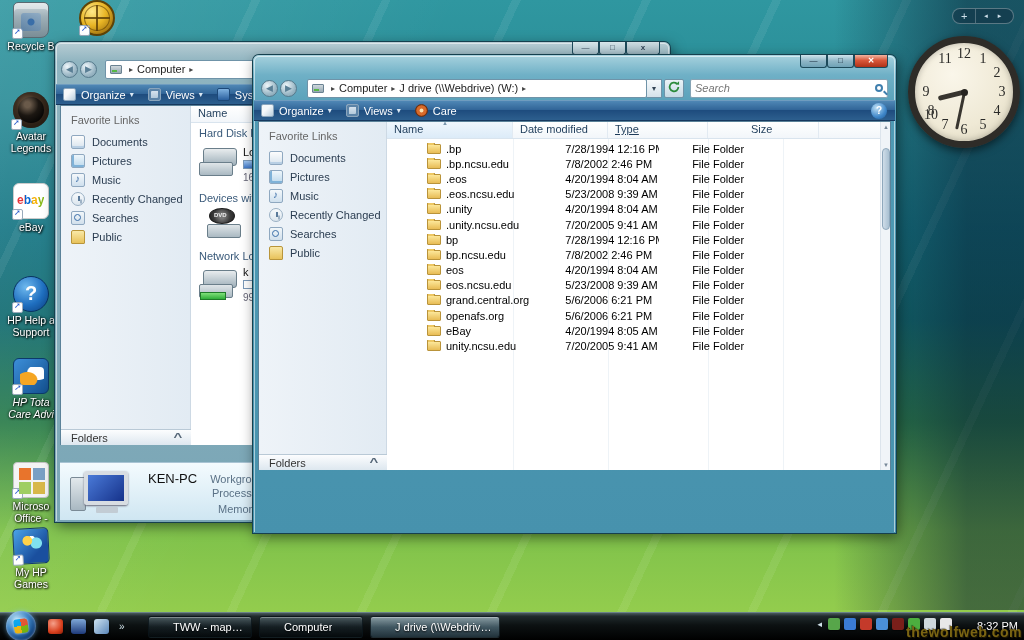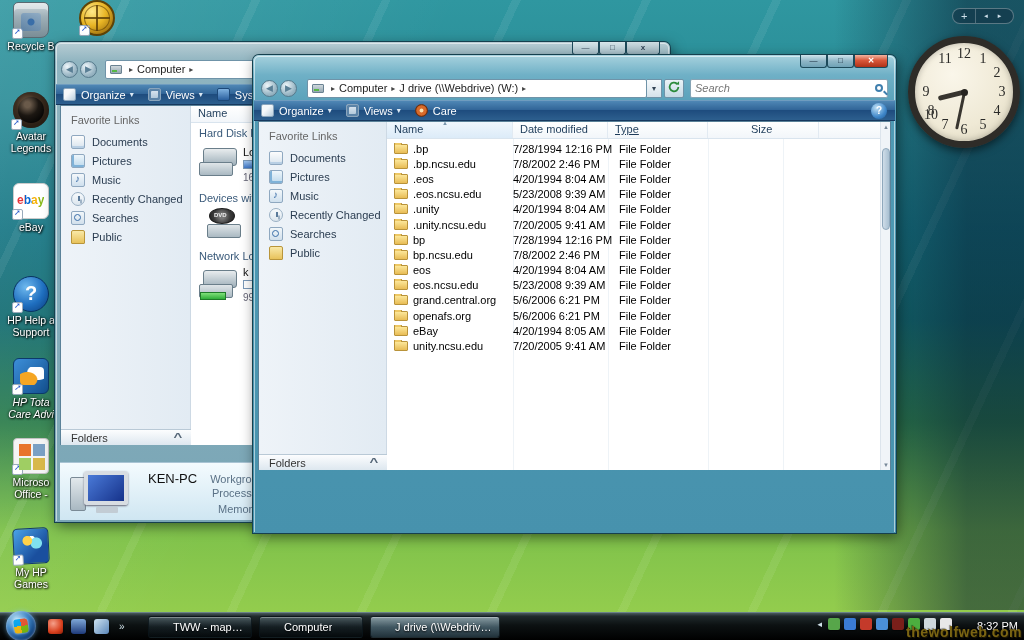--- a/index.html
+++ b/index.html
@@ -14,21 +14,21 @@
 
   
   .desk-icons { position:absolute; left:0; top:0; width:64px; height:612px; }
   .desk-icon { position:absolute; left:2px; width:58px; text-align:center; cursor:pointer; }
   .desk-icon:nth-child(1){ top:2px; }
   .desk-icon:nth-child(2){ top:0; left:68px; }
   .desk-icon:nth-child(3){ top:92px; }
   .desk-icon:nth-child(4){ top:183px; }
   .desk-icon:nth-child(5){ top:276px; }
   .desk-icon:nth-child(6){ top:358px;font-style:italic; }
-  .desk-icon:nth-child(7){ top:438px; }
+  .desk-icon:nth-child(7){ top:462px; }
   .desk-icon:nth-child(8){ top:528px; }
   .di-img { width:36px; height:36px; margin:0 auto 2px; position:relative; }
   .di-label { color:#fff; font-size:10.5px; line-height:12px; text-shadow:1px 1px 2px #000, 0 0 3px #000; word-wrap:break-word; }
   .ico-recycle-bin { background:linear-gradient(#cfd8dd,#9fb0b8 40%,#7a8d96); border-radius:5px 5px 8px 8px; border:1px solid #5a6a72; box-shadow:inset 0 6px 0 rgba(255,255,255,0.45); }
   .ico-recycle-bin::after { content:""; position:absolute; left:7px; top:10px; width:20px; height:18px; background:radial-gradient(circle at 50% 50%, #3a6ea8 0 3px, transparent 4px), linear-gradient(45deg, rgba(58,110,168,0.5), rgba(120,160,200,0.5)); border-radius:3px; }
   .ico-globe { background:radial-gradient(circle at 35% 30%, #ffe98a, #e8b525 45%, #9c6e0e 85%); border-radius:50%; border:2px solid #5f4306; }
   .ico-globe::after { content:""; position:absolute; inset:3px; border-radius:50%; background:
       linear-gradient(to right, transparent 46%, rgba(90,60,5,0.8) 46% 54%, transparent 54%),
       linear-gradient(to bottom, transparent 46%, rgba(90,60,5,0.8) 46% 54%, transparent 54%);
       border:1px solid rgba(90,60,5,0.6); }
@@ -101,21 +101,21 @@
 
   
   .list-pane { position:relative; flex:1; background:#fff; overflow:hidden; }
   .col-headers { position:absolute; left:0; right:0; top:0; height:17px; display:flex; background:linear-gradient(#fff,#f2f6fa); border-bottom:1px solid #d9e4ee; font-size:11px; color:#1e3c5a; }
   .col-h { border-right:1px solid #e2eaf2; padding:1px 0 0 7px; cursor:pointer; }
   .col-h.sorted { background:linear-gradient(#f0f7fd,#dcebf8); position:relative; }
   .col-h.sorted::after { content:"▴"; position:absolute; top:-3px; left:45%; font-size:7px; color:#7a96ac; }
   .col-sep { position:absolute; top:17px; bottom:0; width:1px; background:#eef3f7; }
   .file-rows { position:absolute; left:0; right:10px; top:19px; }
   .file-row { display:flex; align-items:center; height:15.2px; font-size:11px; color:#000; cursor:pointer; }
-  .cell { overflow:hidden; white-space:nowrap; }
+  .cell { overflow:hidden; white-space:nowrap;margin-left:33px; }
   .c-name { width:126px; padding-left:7px; display:flex; align-items:center; }
   .c-date { width:106px; }
   .c-type { width:100px; }
   .c-size { width:75px; }
   .folder-ico { width:14px; height:10px; background:linear-gradient(#fce79a,#e8bc55); border:1px solid #b9933a; border-radius:1px; position:relative; margin-right:5px; flex:0 0 auto; }
   .folder-ico::before { content:""; position:absolute; top:-3px; left:-1px; width:6px; height:2px; background:#eec864; border:1px solid #b9933a; border-bottom:none; border-radius:2px 2px 0 0; }
   .vscroll { position:absolute; right:0; top:0; bottom:0; width:10px; background:#f0f4f8; border-left:1px solid #dce4ec; }
   .vthumb { position:absolute; left:1px; width:8px; border-radius:4px; background:linear-gradient(to right,#cfdde8,#a9c0d2); border:1px solid #8fa8bc; cursor:pointer; }
   .scroll-arrow { position:absolute; left:0; width:10px; height:10px; font-size:6px; color:#789; text-align:center; line-height:10px; cursor:pointer; }
 

